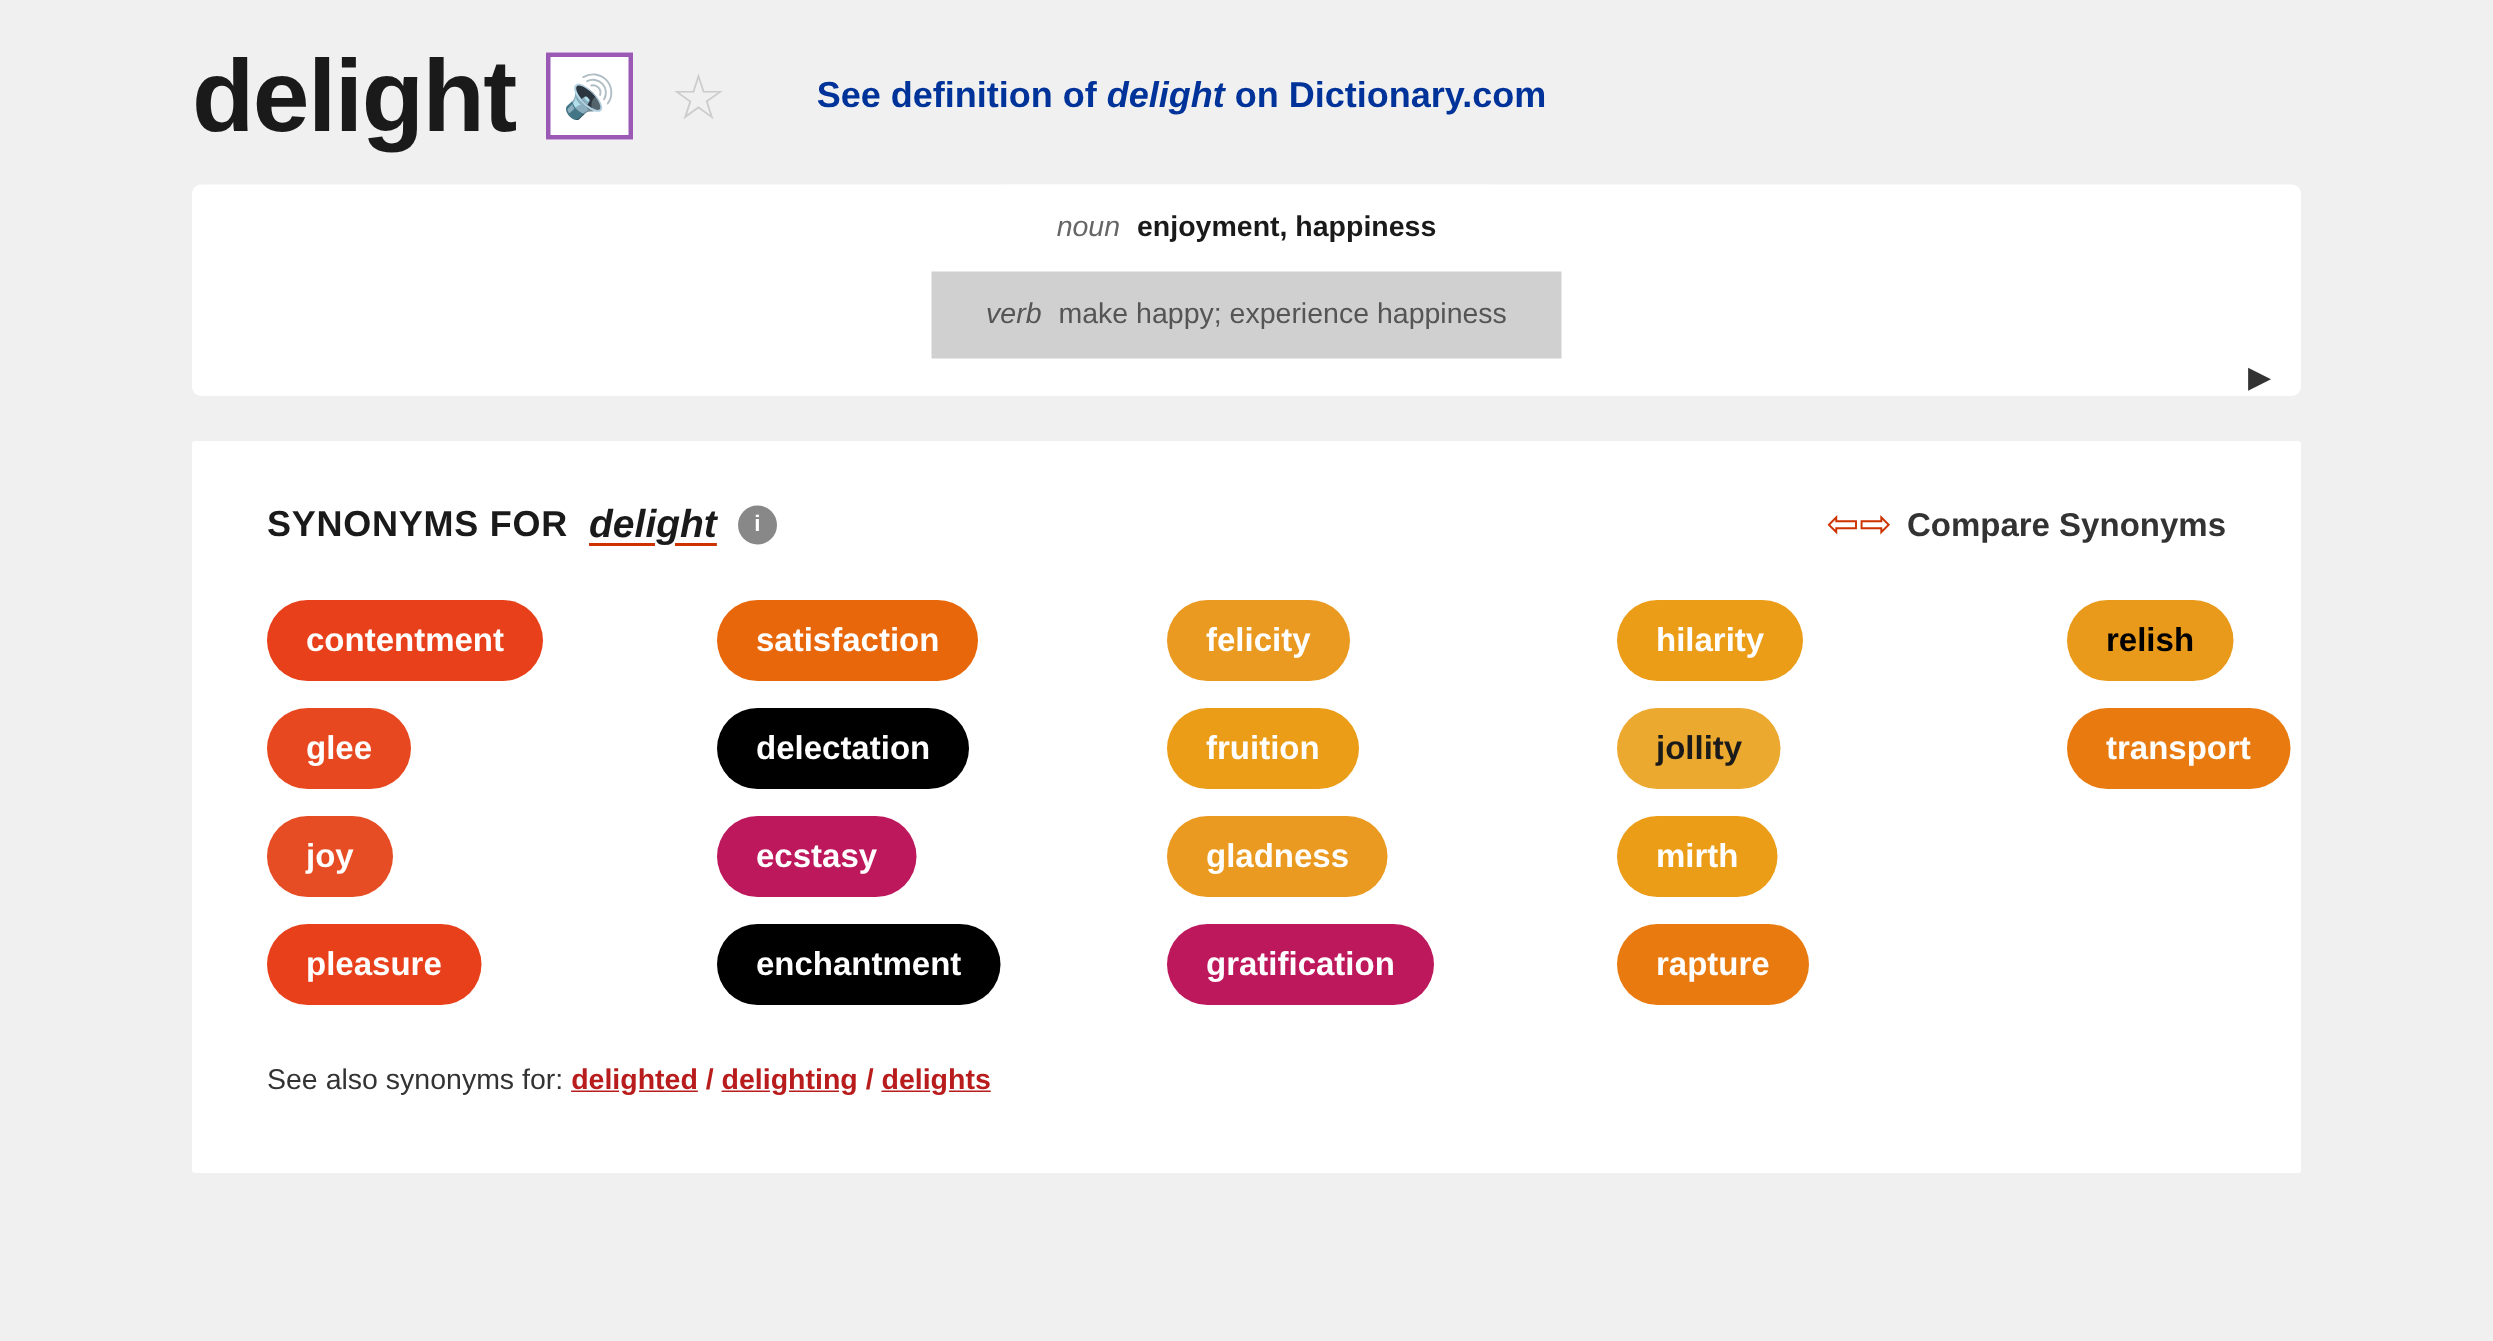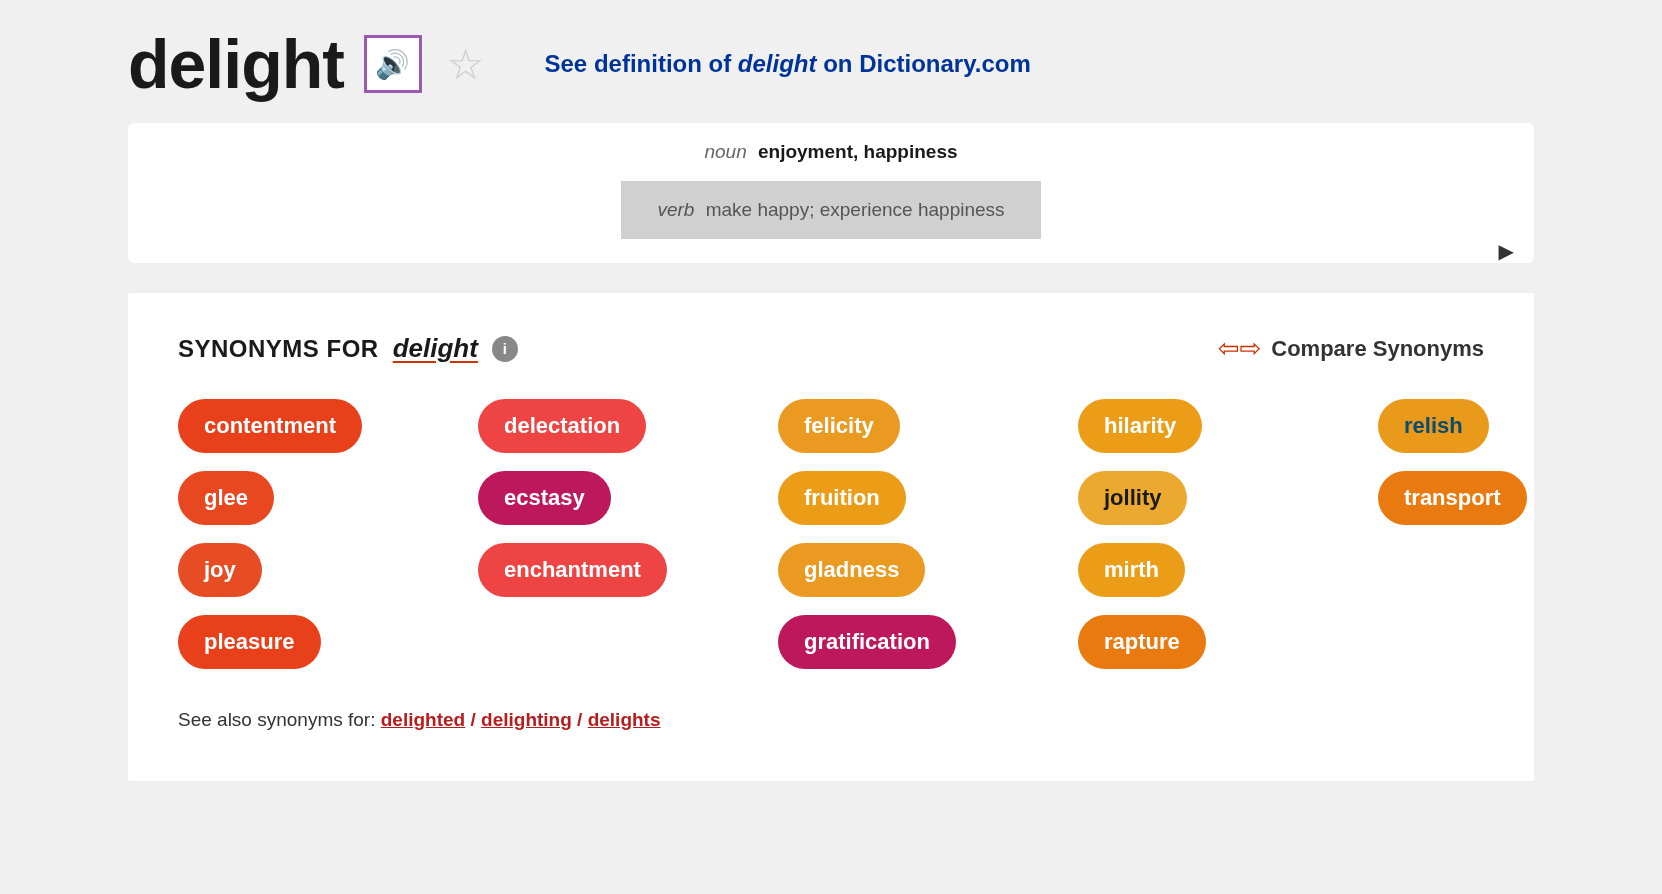--- a/index.html
+++ b/index.html
@@ -184,27 +184,27 @@
       font-size: 22px;
       font-weight: 600;
       cursor: pointer;
       color: #1a1a1a;
       width: fit-content;
     }
     .red-1   { background: #e8401a; color: white; }
     .red-2   { background: #e84820; color: white; }
     .red-3   { background: #e64d25; color: white; }
     .orange-1 { background: #e8670a; color: white; }
-    .orange-2 { background: #ef4444; color: white; }
+    .orange-2 { background: #000000; color: white; }
     .orange-3 { background: #be185d; color: white; }
     .orange-4 { background: #ea9a20; color: white; }
     .orange-5 { background: #eb9d18; color: white; }
     .orange-6 { background: #eca930; color: #1a1a1a; }
     .orange-7 { background: #e87a10; color: white; }
-    .orange-8 { background: #e99a1a; color: #0c4a6e; }
+    .orange-8 { background: #e99a1a; color: #000000; }
     .orange-9 { background: #f0b030; color: #1a1a1a; }
     .see-also {
       margin-top: 40px;
       font-size: 19px;
       color: #333;
     }
     .see-also-links {
       color: #b91c1c;
       font-weight: bold;
     }
@@ -253,20 +253,21 @@
     <div class="synonyms-grid">
 
       <div class="syn-col">
         <span class="syn-tag red-1">contentment</span>
         <span class="syn-tag red-2">glee</span>
         <span class="syn-tag red-3">joy</span>
         <span class="syn-tag red-1">pleasure</span>
       </div>
 
       <div class="syn-col">
+        <span class="syn-tag orange-1">satisfaction</span>
         <span class="syn-tag orange-2">delectation</span>
         <span class="syn-tag orange-3">ecstasy</span>
         <span class="syn-tag orange-2">enchantment</span>
       </div>
 
       <div class="syn-col">
         <span class="syn-tag orange-4">felicity</span>
         <span class="syn-tag orange-5">fruition</span>
         <span class="syn-tag orange-4">gladness</span>
         <span class="syn-tag orange-3">gratification</span>

